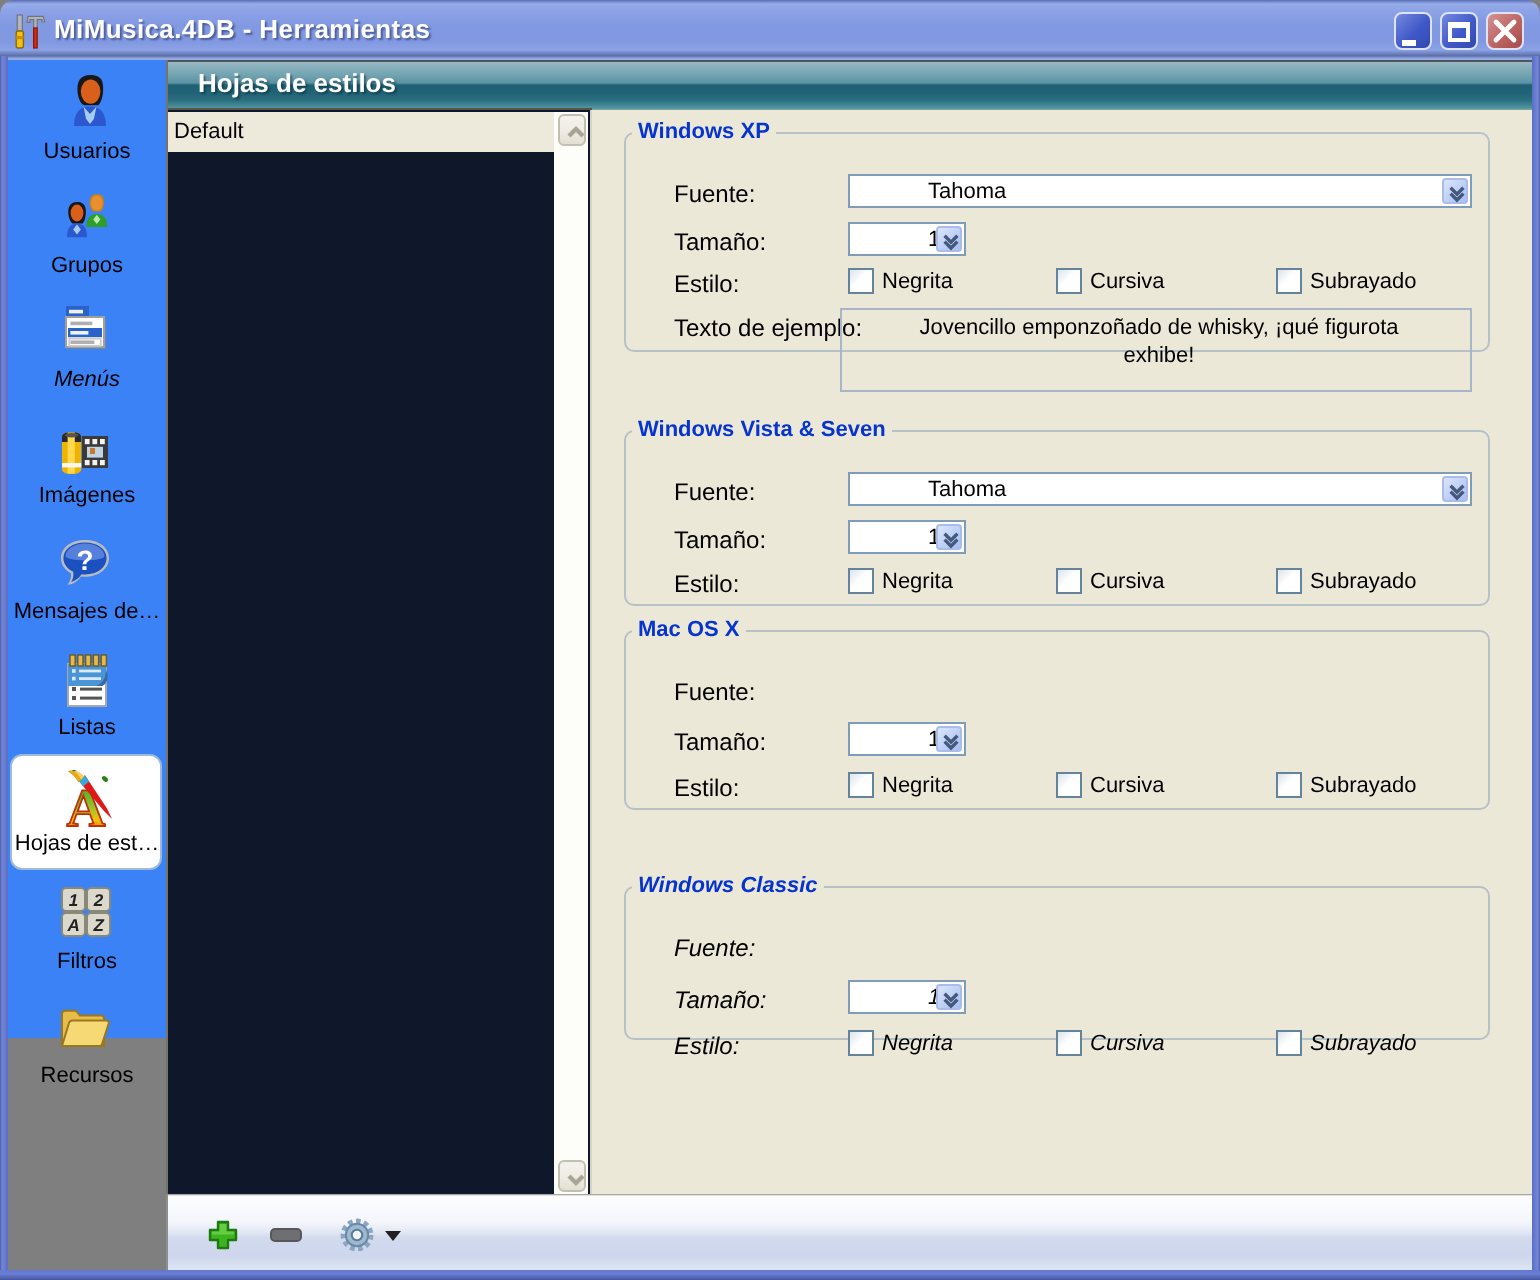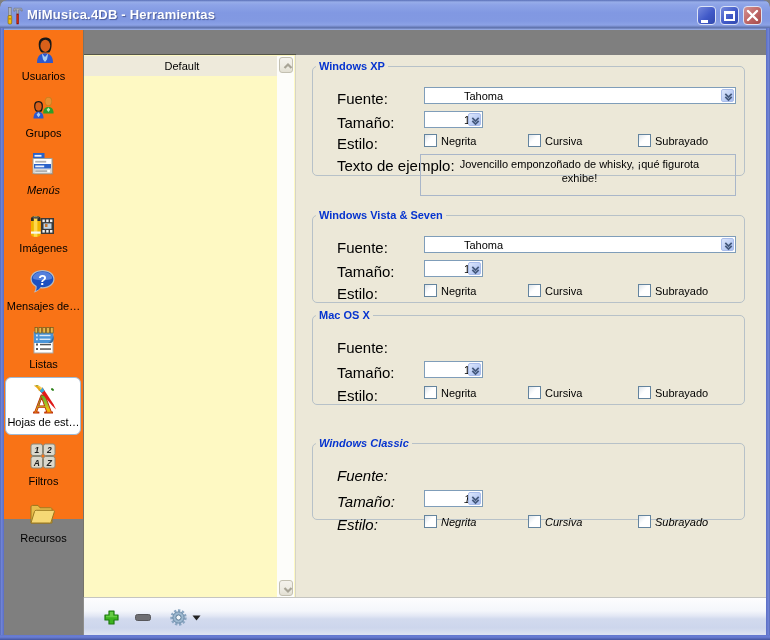--- a/index.html
+++ b/index.html
@@ -24,48 +24,48 @@
 .tbtn { position:absolute; top:6px; width:19px; height:19px; border-radius:4px;
   border:1px solid #dce3f6; }
 #btn-min { left:697px; background:linear-gradient(135deg,#7589dd 0,#4059c8 55%,#3149ae 100%); }
 #btn-max { left:720px; background:linear-gradient(135deg,#7589dd 0,#4059c8 55%,#3149ae 100%); }
 #btn-close { left:743px; background:linear-gradient(135deg,#d49393 0,#bd6464 55%,#a54a4a 100%); }
 #btn-min .glyph { position:absolute; left:3px; top:12.5px; width:7px; height:3.5px; background:#fff; }
 #btn-max .glyph { position:absolute; left:3px; top:3.5px; width:11px; height:10px;
   border:2px solid #fff; border-top-width:3px; }
 #btn-close .glyph { position:absolute; left:0; top:0; width:17px; height:17px; }
 
-#sidebar { position:absolute; left:4px; top:30px; width:79px; height:489px; background:#f97316; }
+#sidebar { position:absolute; left:4px; top:30px; width:79px; height:489px; background:#3b82f6; }
 #sep-v { position:absolute; left:83px; top:30px; width:1px; height:605px;
   background:linear-gradient(180deg,#75746a 0,#75746a 567px,#8e8e8c 567px,#8e8e8c 605px); }
 .sbi { position:absolute; }
 .sbl { position:absolute; left:0; width:79px; text-align:center; font-size:11px;
   color:#000; white-space:nowrap; }
 #sel-box { position:absolute; left:1px; top:347px; width:76px; height:58px;
   border:1px solid #9dbad7; border-radius:6px; background:#fff; }
 
 #header { position:absolute; left:84px; top:30px; width:682px; height:25px;
   background:linear-gradient(180deg,#4a5560 0,#4a5560 1px,#a3bac4 1px,#8fb5c0 2px,#86aebb 4px,#6fa2b0 8px,#5c92a4 11.5px,#1e6173 12.5px,#206276 16px,#2a6e7e 20px,#3f8694 22.5px,#55929e 24px,#83a9a4 25px); }
 #header span { position:absolute; left:15px; top:4px; color:#fff; font-size:13px;
   font-weight:bold; text-shadow:1px 1px 1px rgba(0,30,40,.45); }
 
-#list { position:absolute; left:84px; top:55px; width:211px; height:542px; background:#fef9c3;text-align:center; }
+#list { position:absolute; left:84px; top:55px; width:211px; height:542px; background:#0f172a; }
 #row-default { position:absolute; left:0; top:1px; width:193px; height:20px;
   background:#eeeadb; font-size:11px; color:#000; line-height:20px; padding-left:3px; }
 #sb-track { position:absolute; left:193px; top:1px; width:17px; height:541px; background:#fdfdfa; }
 .sb-btn { position:absolute; left:1.5px; width:14px; height:16px; border-radius:3px;
   border:1px solid #c3c0b1; background:linear-gradient(180deg,#f4f2ec 0,#edebe2 60%,#e2dfd2 100%); }
 #sep-v2 { position:absolute; left:295px; top:55px; width:1px; height:542px; background:#d6d4c8; }
 
 #panel { position:absolute; left:296px; top:55px; width:470px; height:542px; background:#ece8d8; }
 .grp { position:absolute; left:16px; width:433px; border:1px solid #b7c1c8;
   border-radius:5px; }
 .grp-t { position:absolute; left:3px; top:-7px; padding:0 3px; background:#ece8d8;
   font-size:11px; font-weight:bold; color:#0634cf; white-space:nowrap; }
-.flabel { position:absolute; left:6px; font-size:15px; color:#000;padding-left:18px; }
+.flabel { position:absolute; left:6px; font-size:12px; color:#000;padding-left:18px; }
 .combo { position:absolute; left:111px; height:17px; border:1px solid #7f9db9;
   background:#fff; font-size:11px; color:#000; }
 .combo .ctext { position:absolute; left:3px; top:1px; line-height:14px;margin-left:36px; }
 .combo .cbtn { position:absolute; right:1px; top:1px; width:13px; height:13px; border-radius:2px;
   background:linear-gradient(135deg,#dce6fb 0,#c1d2f7 50%,#a8bdf0 100%);
   border:1px solid #aabdea; }
 .cb { position:absolute; width:13px; height:13px; border:1px solid #64849e;
   background:linear-gradient(135deg,#dde4ea 0,#ffffff 45%); }
 .cblbl { position:absolute; font-size:11px; color:#000; }
 #sample-box { position:absolute; left:107px; top:87px; width:316px; height:42px;
@@ -215,20 +215,23 @@
     </svg>
     <div class="sbl" style="top:445px;">Filtros</div>
 
     <svg class="sbi" style="left:25px; top:471px;" width="26" height="26" viewBox="0 0 26 26">
       <path d="M2 22 L2 6 C2 5 2.6 4.4 3.6 4.4 L9 4.4 L11 6.8 L21.5 6.8 C22.5 6.8 23 7.4 23 8.4 L23 22 Z" fill="#e8bc4a" stroke="#9a7820" stroke-width="1"></path>
       <path d="M2 22 L5.5 10.5 C5.8 9.7 6.3 9.3 7.2 9.3 L24.2 9.3 C25.2 9.3 25.6 10 25.3 10.9 L22 21.2 C21.8 21.8 21.3 22 20.6 22 Z" fill="#f6d875" stroke="#9a7820" stroke-width="1"></path>
     </svg>
     <div class="sbl" style="top:502px;">Recursos</div>
   </div>
   <div id="sep-v"></div>
+  <div id="header">
+      <span>Hojas de estilos</span>
+    </div>
   <div style="position:absolute; left:84px; top:54px; width:212px; height:1px; background:#55554a;"></div>
   <div id="list">
     <div id="row-default">Default</div>
     <div id="sb-track">
       <div class="sb-btn" style="top:1px;"><svg width="16" height="17" viewBox="0 0 16 17">
             <path d="M4.5 10 L8 6.5 L11.5 10" fill="none" stroke="#a8a496" stroke-width="2.2"></path>
           </svg></div>
       <div class="sb-btn" style="top:524px;"><svg width="16" height="17" viewBox="0 0 16 17">
             <path d="M4.5 7 L8 10.5 L11.5 7" fill="none" stroke="#a8a496" stroke-width="2.2"></path>
           </svg></div>

